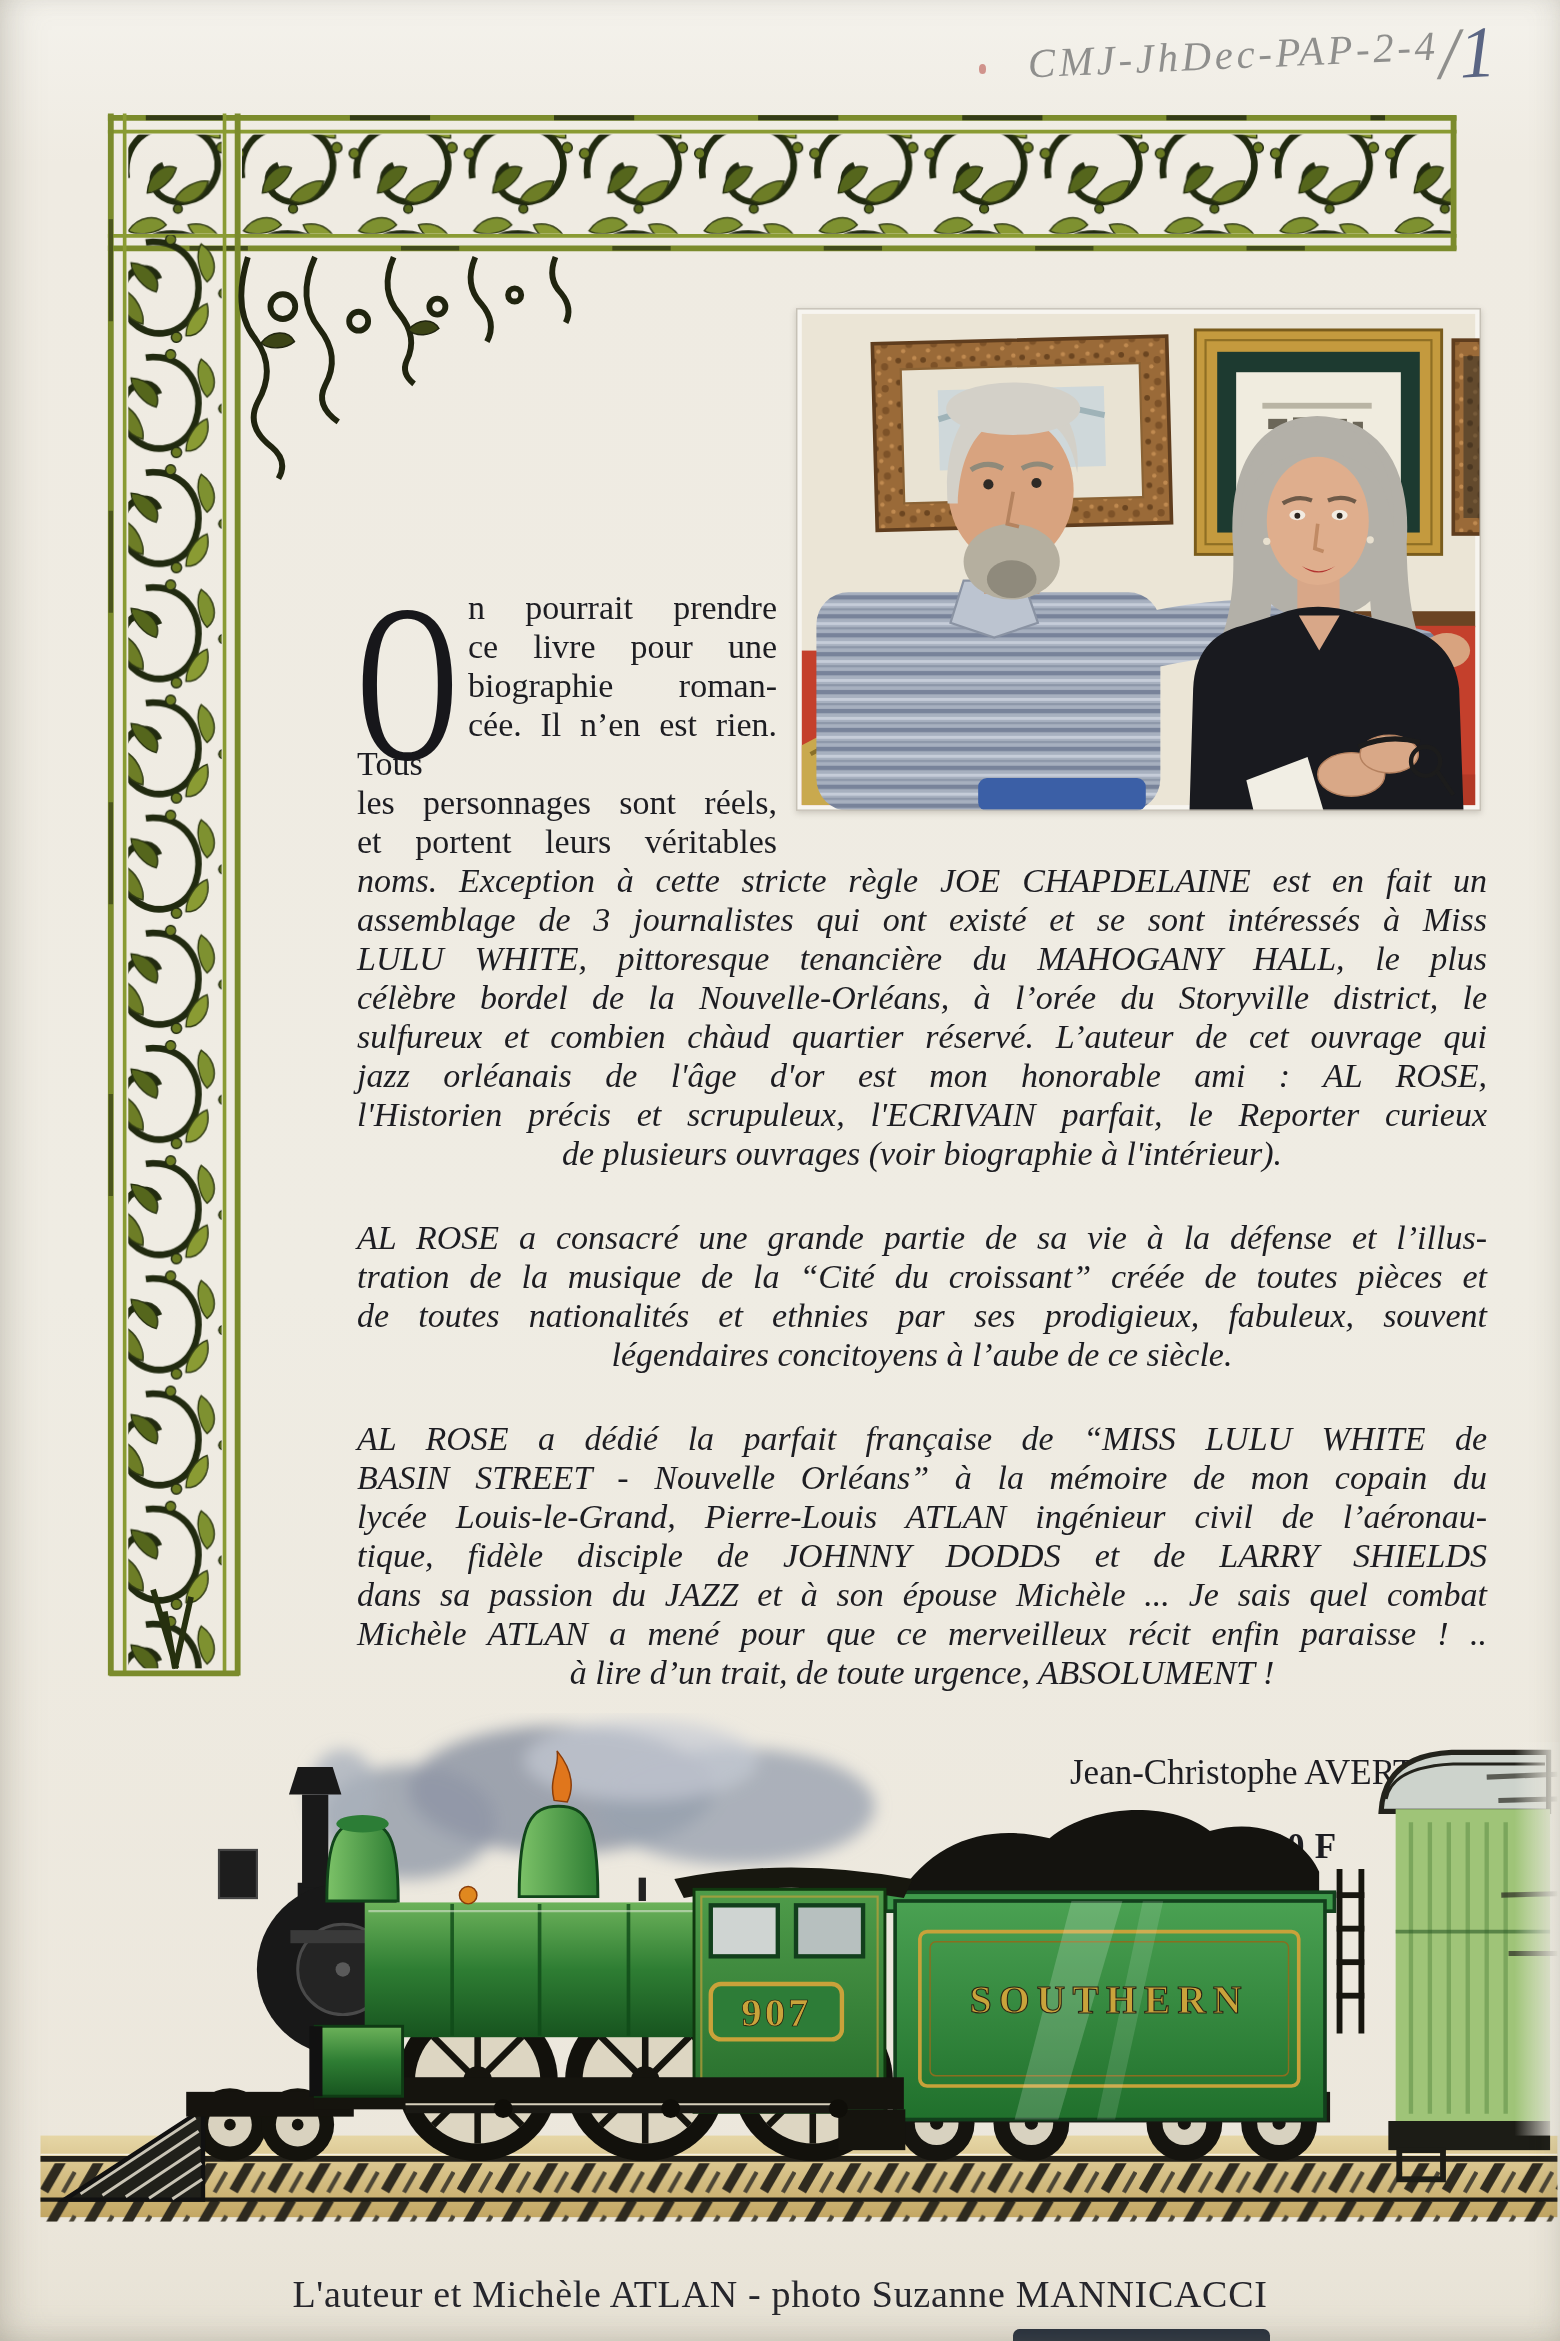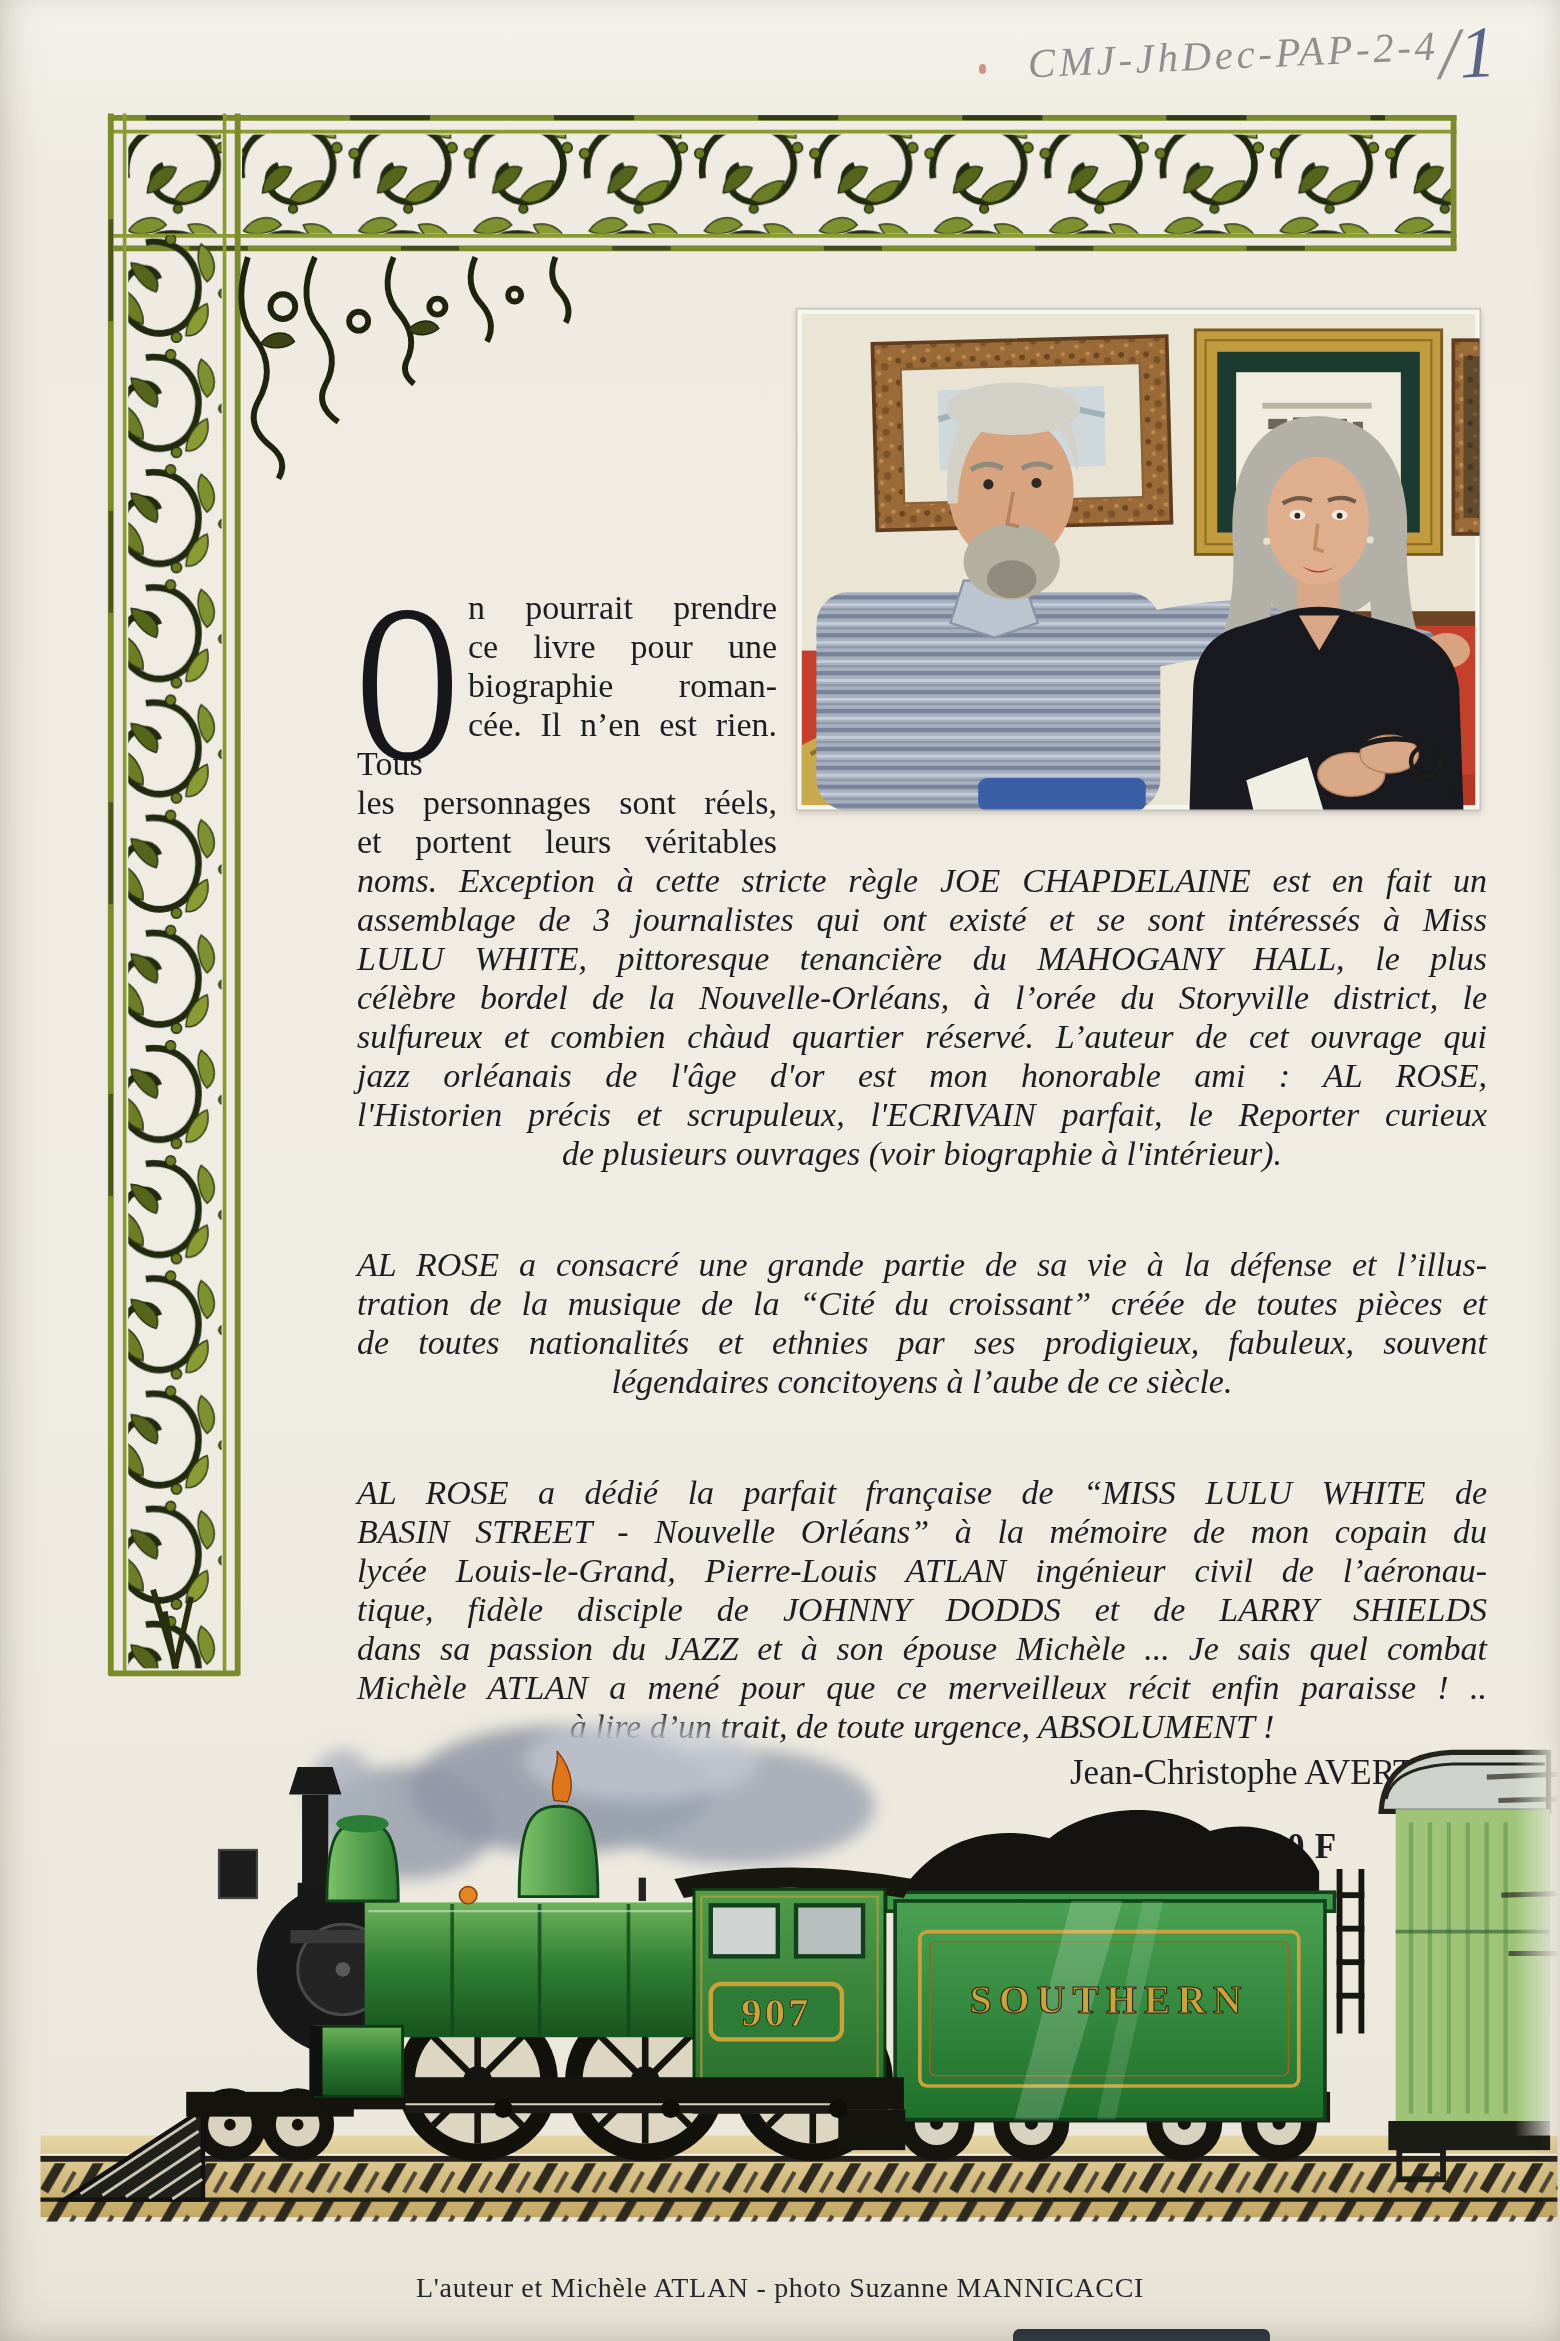--- a/index.html
+++ b/index.html
@@ -9,29 +9,29 @@
   .page::after{content:"";position:absolute;inset:0;pointer-events:none;
     box-shadow:inset 22px 0 44px -22px rgba(120,115,100,.35), inset -14.6px 0 36px -22px rgba(120,115,100,.25), inset 0 -18px 44px -22px rgba(120,115,100,.3);}
   .annotation{position:absolute;left:1028px;top:19px;width:525px;transform:rotate(-2.5deg);
     font-style:italic;font-size:41px;letter-spacing:3.6px;color:#8f8f8d;white-space:nowrap;}
   .annotation .big{font-size:73px;letter-spacing:0;vertical-align:-19px;}
   .annotation .pg{color:#5a6583;}
   .speck{position:absolute;left:979px;top:64px;width:7.3px;height:9.5px;border-radius:50%;background:#b5473f;opacity:.55;}
   .textblock{position:absolute;left:357px;top:588px;width:1130px;font-size:34px;line-height:39px;}
   .opening{width:420px;}
   .para{width:1130px;font-style:italic;}
-  .para.gap{margin-top:72px;}
+  .para.gap{margin-top:45px;}
   .line{text-align:justify;text-align-last:justify;}
   .line.last{text-align:center;text-align-last:auto;}
   .dropcap{float:left;width:111px;height:120px;position:relative;}
   .dropcap span{position:absolute;left:0px;top:-17.5px;font-size:225px;line-height:1;
     transform:scaleX(.62);transform-origin:left top;color:#17171b;}
   .signature{position:absolute;left:1070px;top:1753px;font-size:35px;}
   .price{position:absolute;left:1070px;top:1827px;font-size:35px;font-weight:bold;letter-spacing:0.7px;}
-  .caption{position:absolute;left:0;top:2272px;width:1560px;text-align:center;font-size:28px;letter-spacing:0.7px;color:#26262c;}
+  .caption{position:absolute;left:0;top:2272px;width:1560px;text-align:center;font-size:38px;letter-spacing:0.7px;color:#26262c;}
   .bottom-bar{position:absolute;left:1013px;top:2329px;width:257px;height:13px;background:#27303d;border-radius:6.6px 6.6px 0 0;}
   svg{position:absolute;display:block;}
   .border-svg{left:0;top:0;}
   .photo-svg{left:796px;top:308px;box-shadow:0 1.5px 5.8px rgba(90,85,70,.25);}
   .train-svg{left:0;top:1713px;}
 </style>
 </head>
 <body>
 
 <div class="page">

